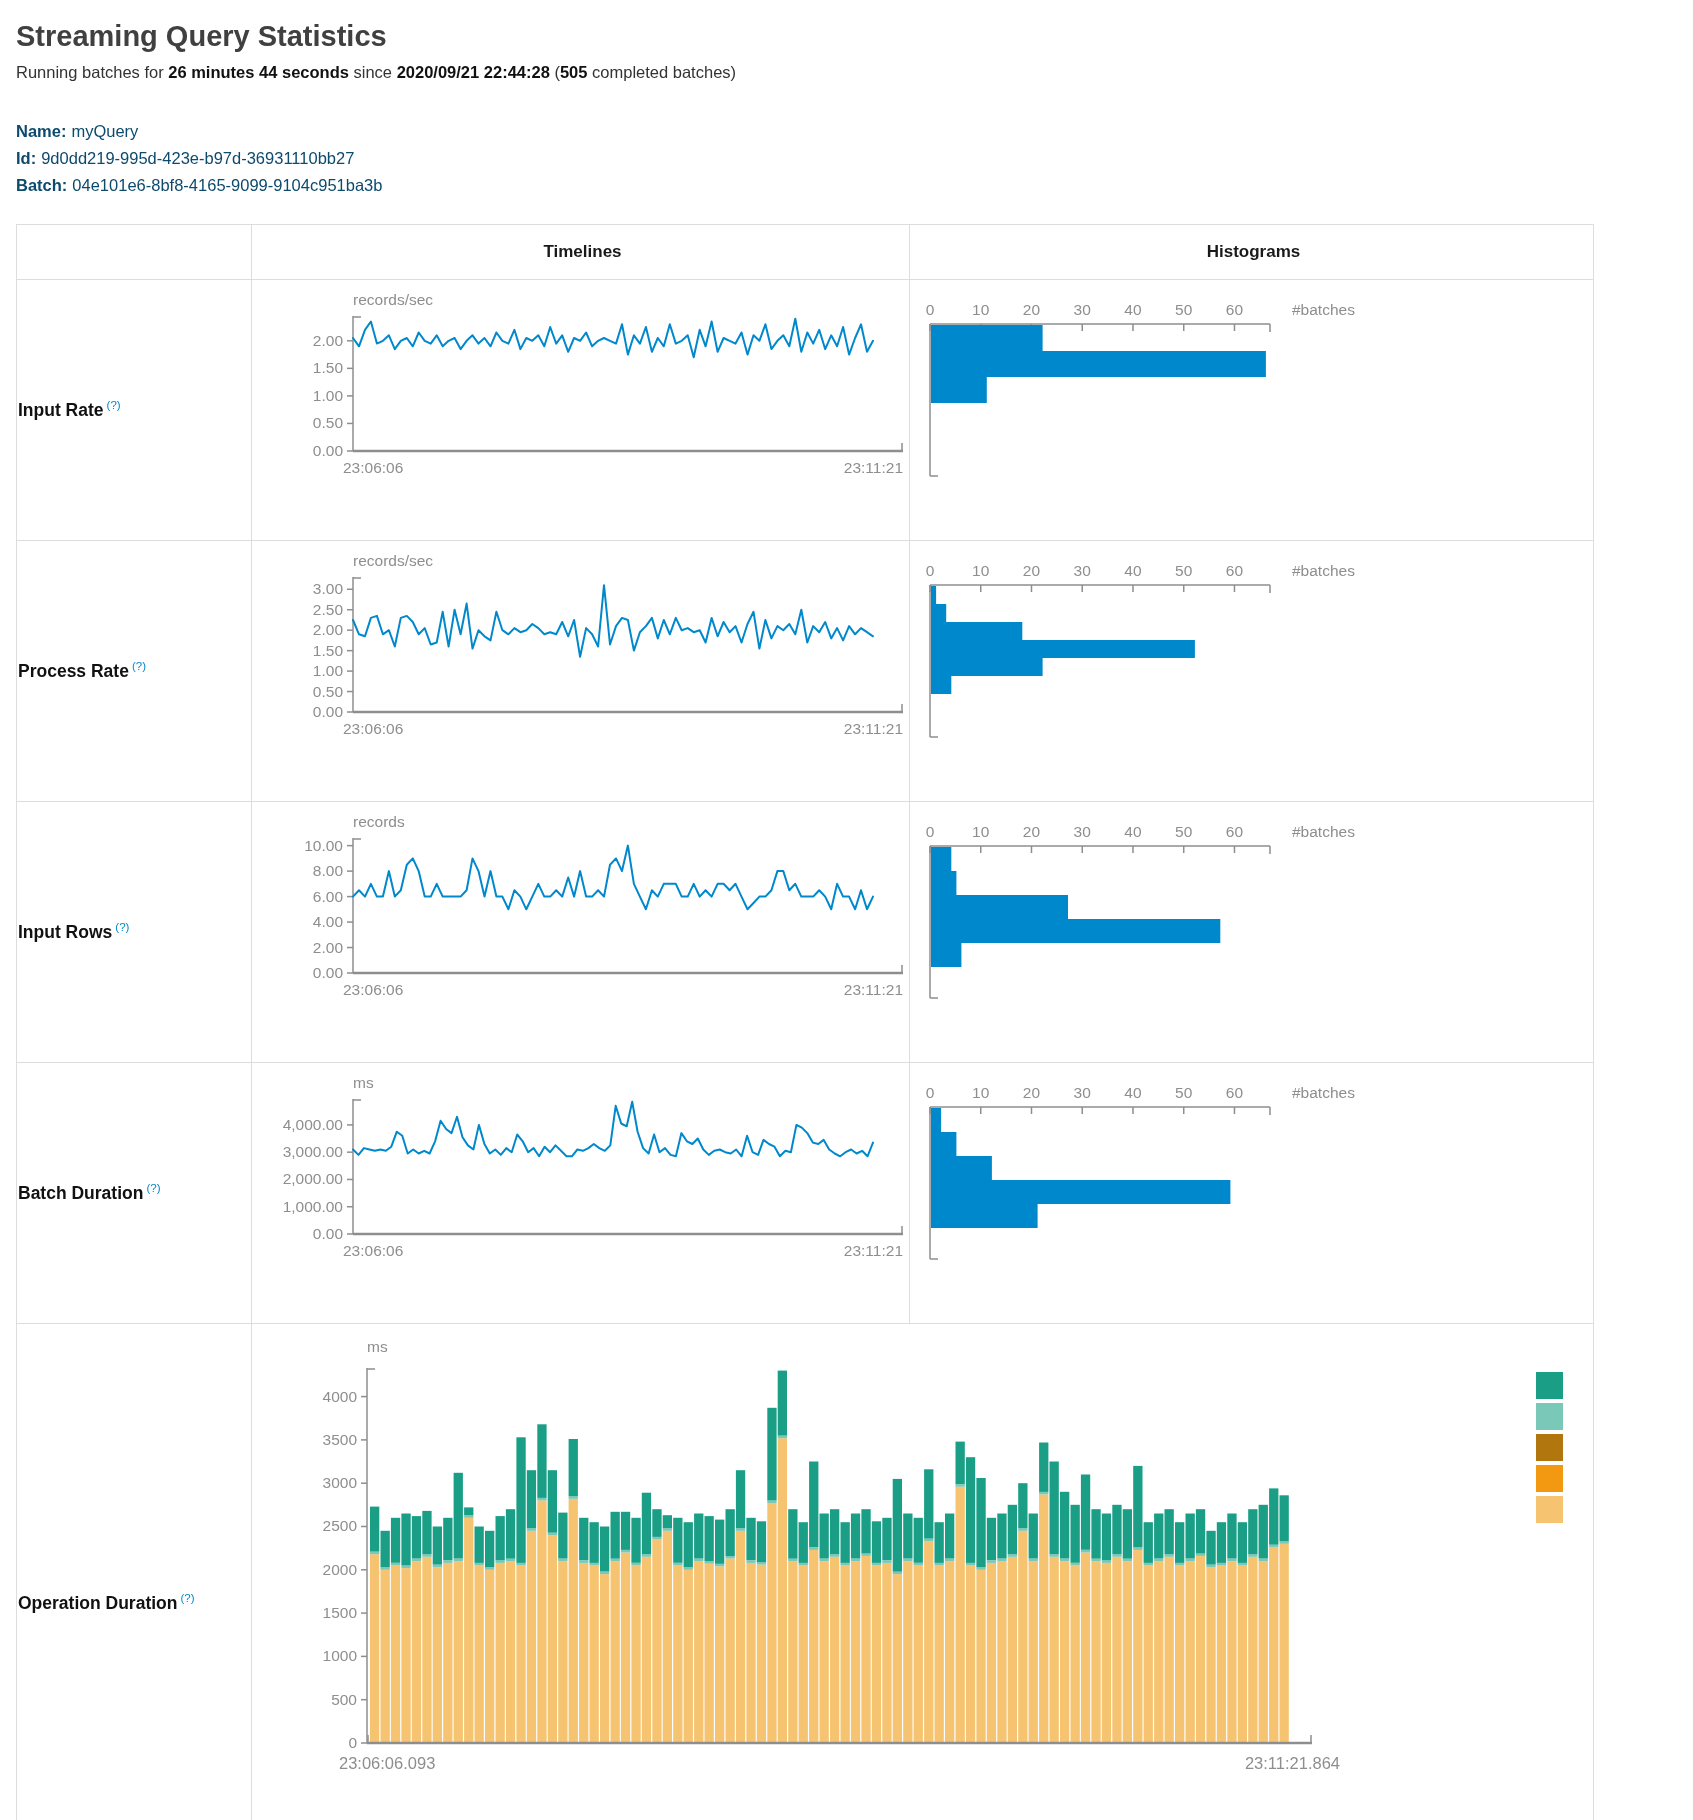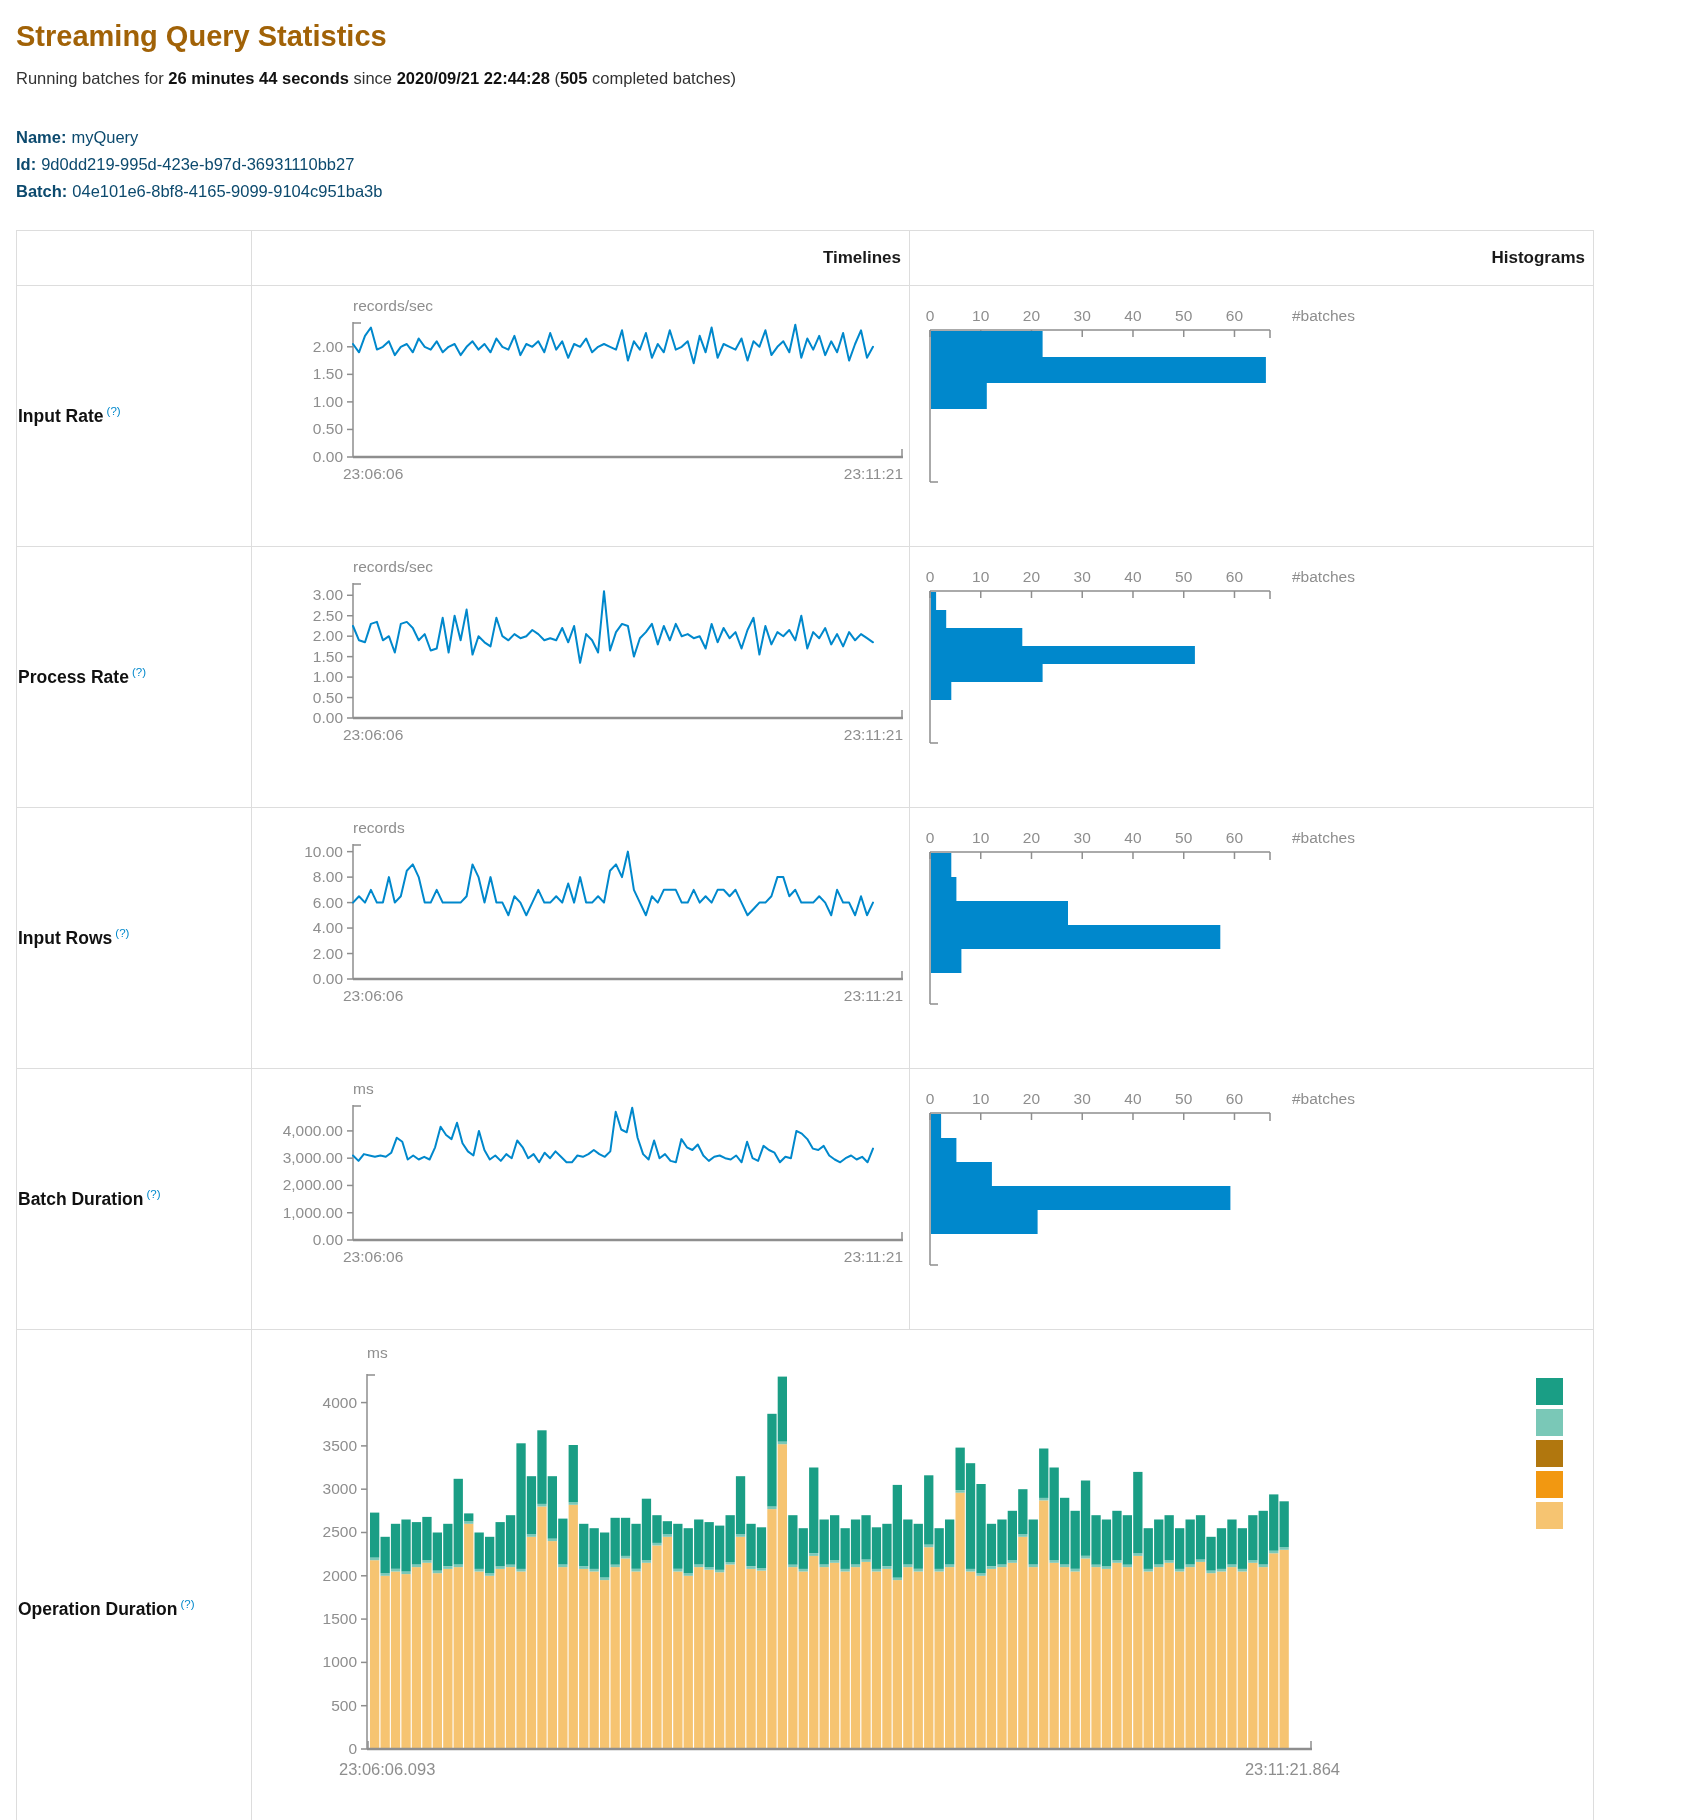--- a/index.html
+++ b/index.html
@@ -1,25 +1,25 @@
 <!DOCTYPE html>
 <html><head>
 <meta charset="utf-8">
 <style>
   html,body{margin:0;padding:0;background:#fff;}
   body{width:1693px;font-family:"Liberation Sans",sans-serif;color:#262626;}
   .wrap{padding:12px 16px 0 16px;}
-  .page-title{font-size:29px;font-weight:bold;color:#a16207;margin:8px 0 16px 0;letter-spacing:0;}
+  .page-title{font-size:29px;font-weight:bold;color:#404040;margin:8px 0 10px 0;letter-spacing:0;}
   .subtitle{font-size:16.5px;color:#333;margin-bottom:36px;}
   .subtitle b,.meta b{color:#111;}
   .meta{font-size:16.5px;color:#0c4a6e;line-height:1.65;margin-bottom:24px;}
   .meta .lbl{font-weight:bold;margin-right:5px;}
   table.stats{border-collapse:collapse;width:1577px;table-layout:fixed;background:#fff;}
   table.stats th,table.stats td{border:1px solid #ddd;}
-  th.hcell{text-align:right;font-size:17px;color:#1a1a1a;padding:17px 8px 17px 12px;font-weight:bold;background:#fff;}
+  th.hcell{text-align:center;font-size:17px;color:#1a1a1a;padding:17px 8px 17px 12px;font-weight:bold;background:#fff;}
   td.label-cell{vertical-align:middle;font-weight:bold;font-size:17.5px;color:#111;background:#fff;}
   sup.help{color:#0088cc;font-size:11.5px;font-weight:normal;margin-left:3px;}
   td.chart-cell{vertical-align:top;padding:12px 0 0 6px;height:248px;overflow:hidden;}
   td.op-cell{vertical-align:top;padding:14px 0 0 20px;height:545px;position:relative;}
   svg text{font-family:"Liberation Sans",sans-serif;}
   .legend{position:absolute;top:48px;right:30px;display:flex;flex-direction:column;gap:4px;}
   .legend .sw{width:27px;height:27px;}
 </style>
 </head>
 <body>

